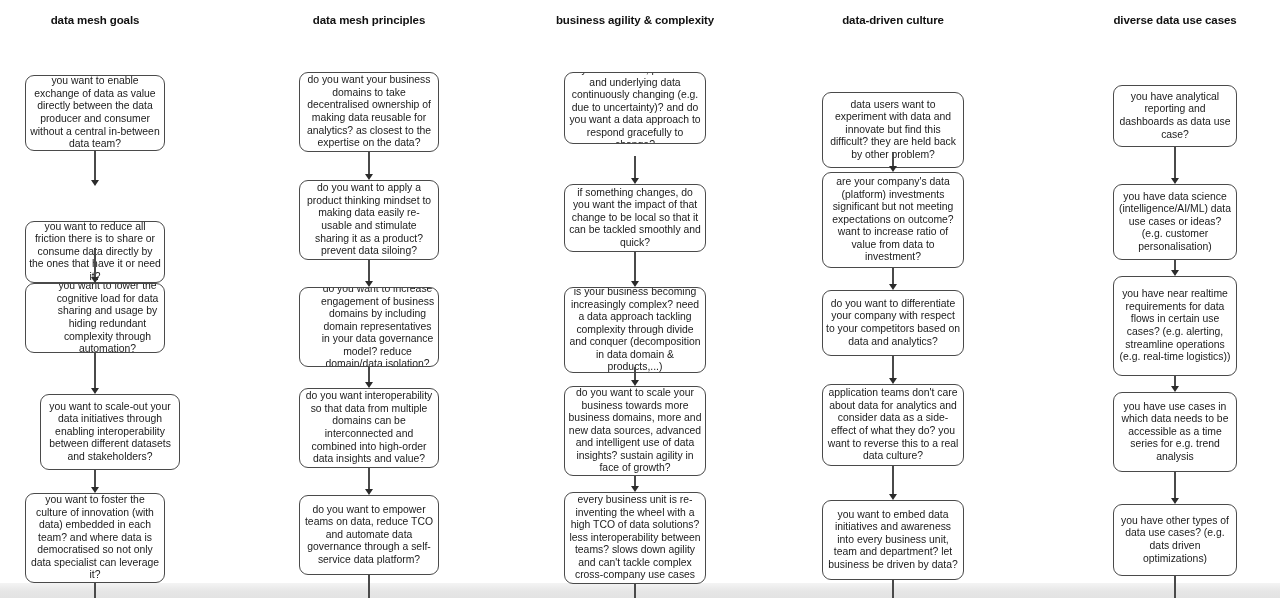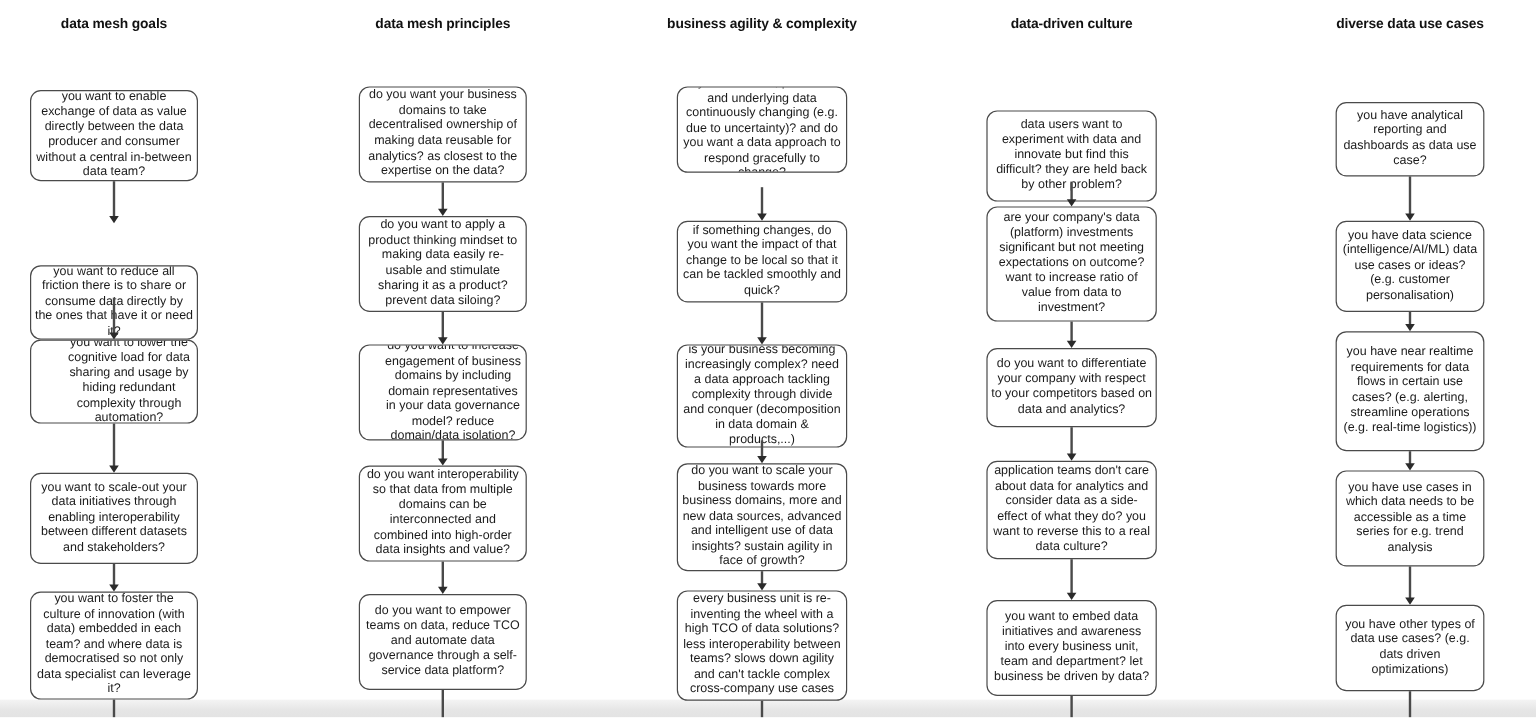--- a/index.html
+++ b/index.html
@@ -97,21 +97,21 @@
     <div class="node" style="left: 25px; top: 186px; width: 140px; height: 62px; margin-top: 35px;">
       <span>you want to reduce all friction there is to share or consume data directly by the ones that have it or need it?</span>
     </div>
     <div class="conn" style="left: 94.35px; top: 248px; height: 30px;"></div>
     <div class="arrow" style="left: 90.8px; top: 276.5px;"></div>
     <div class="node" style="left: 25px; top: 283px; width: 140px; height: 70px; padding-left: 28px;">
       <span>you want to lower the cognitive load for data sharing and usage by hiding redundant complexity through automation?</span>
     </div>
     <div class="conn" style="left: 94.35px; top: 353px; height: 36px;"></div>
     <div class="arrow" style="left: 90.8px; top: 387.5px;"></div>
-    <div class="node" style="left: 25px; top: 394px; width: 140px; height: 76px;">
+    <div class="node" style="left: 40px; top: 394px; width: 140px; height: 76px;">
       <span>you want to scale-out your data initiatives through enabling interoperability between different datasets and stakeholders?</span>
     </div>
     <div class="conn" style="left: 94.35px; top: 470px; height: 18px;"></div>
     <div class="arrow" style="left: 90.8px; top: 486.5px;"></div>
     <div class="node" style="left: 25px; top: 493px; width: 140px; height: 90px;">
       <span>you want to foster the culture of innovation (with data) embedded in each team? and where data is democratised so not only data specialist can leverage it?</span>
     </div>
     <div class="tail" style="left: 94.35px; top: 583px; height: 15px;"></div>
     <div class="col-header" style="left: 249px;">data mesh principles</div>
     <div class="node" style="left: 299px; top: 72px; width: 140px; height: 80px;">

